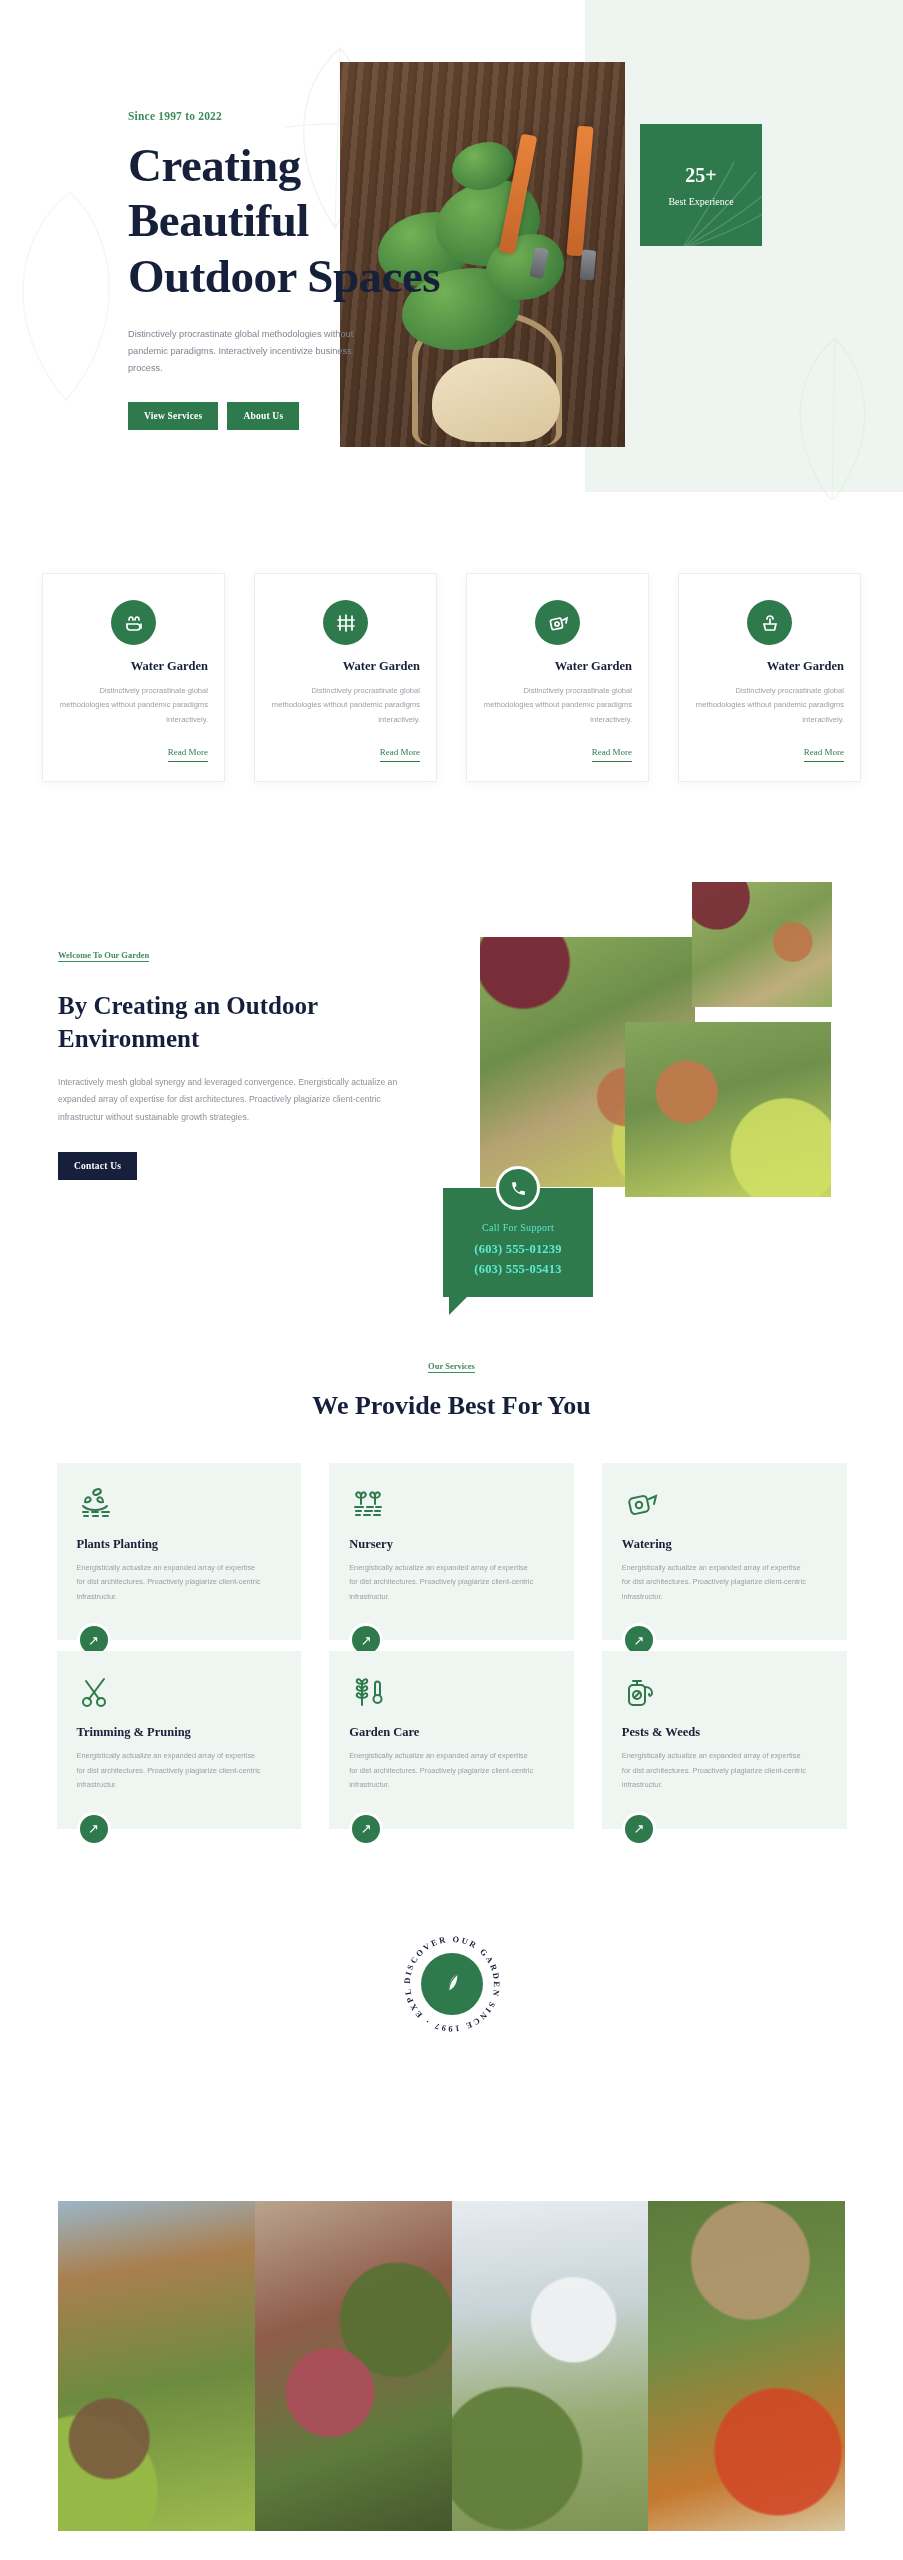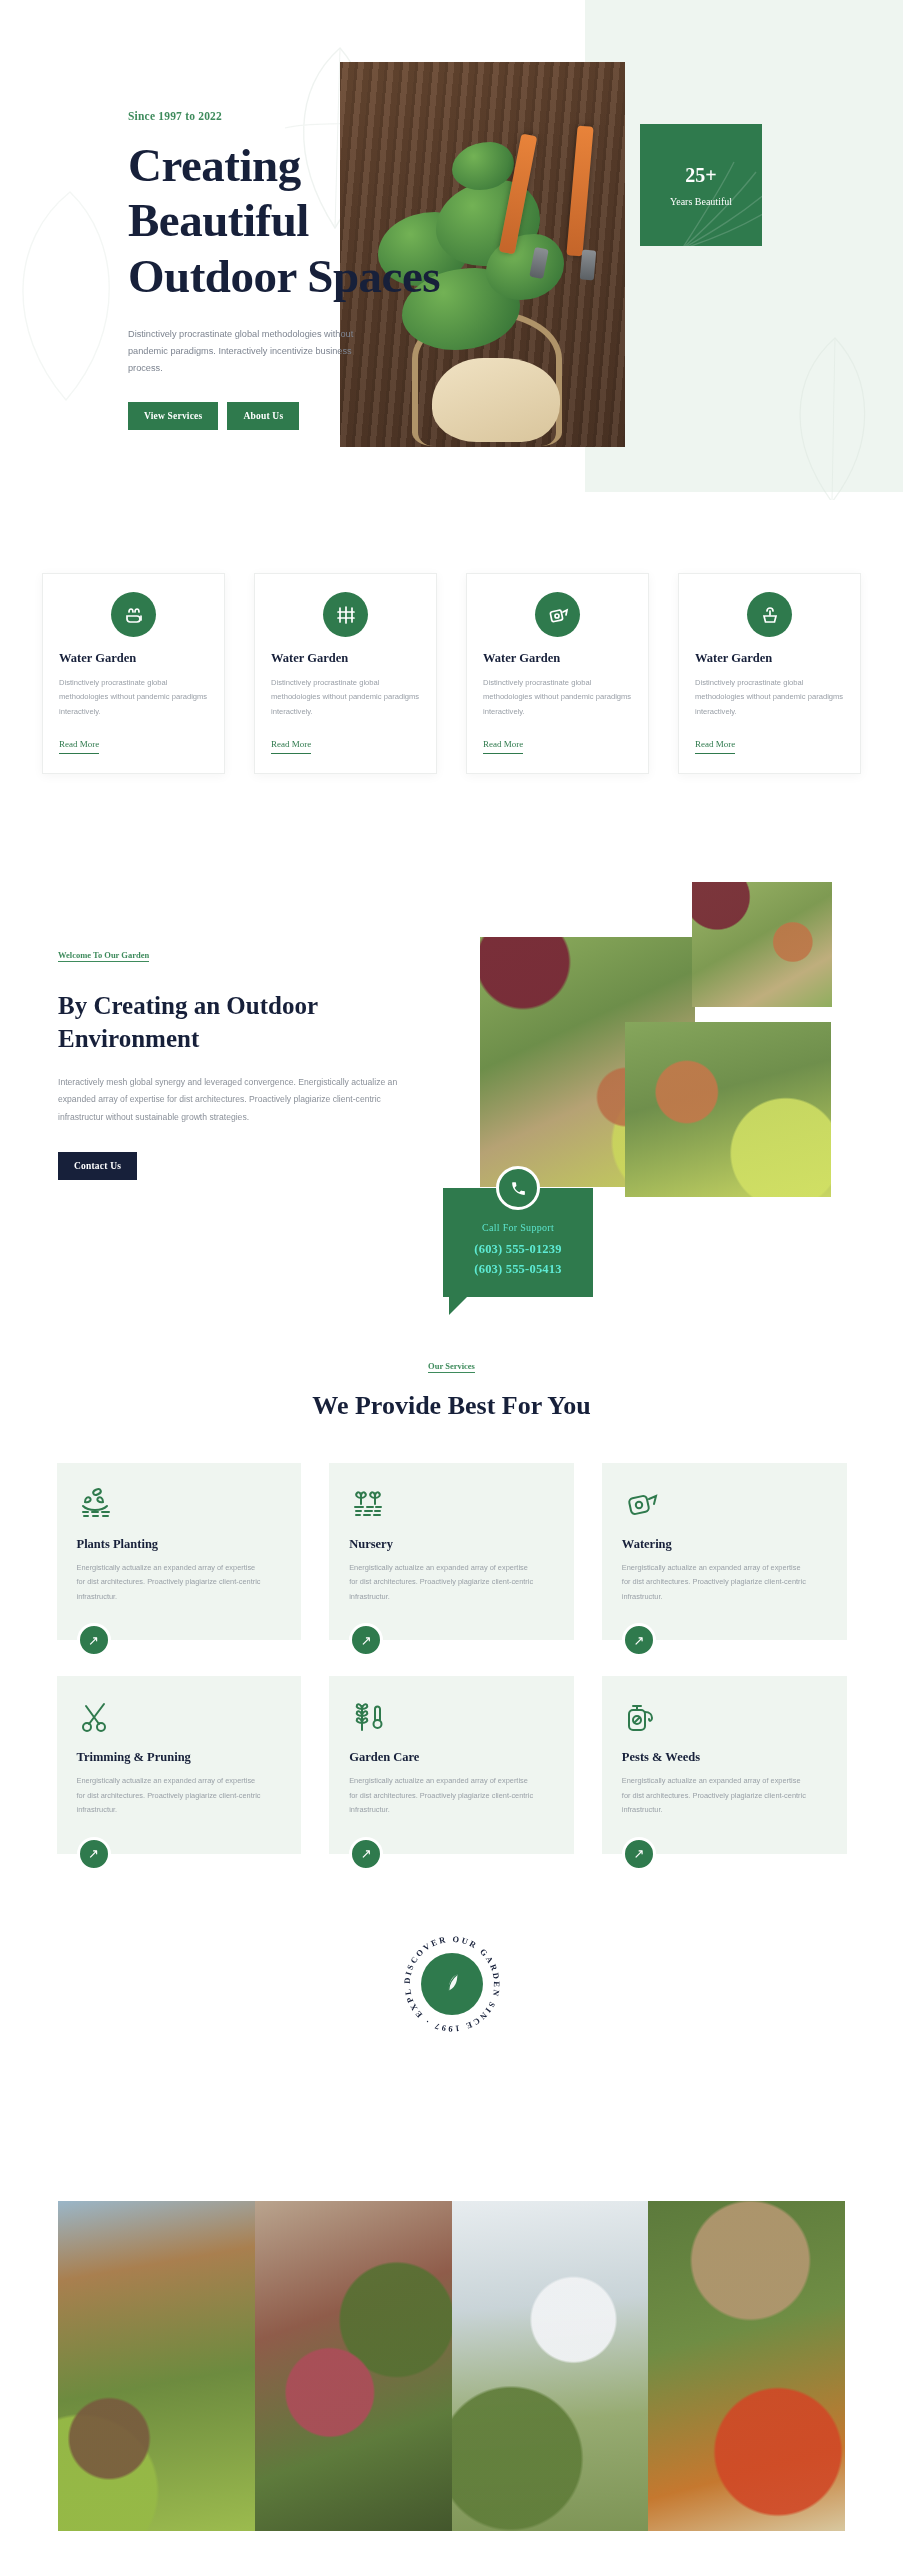--- a/index.html
+++ b/index.html
@@ -163,22 +163,22 @@
     width: 903px;
     display: flex;
     justify-content: center;
     gap: 29px;
   }
   .fcard {
     width: 183px;
     background: #fff;
     border: 1px solid #eceeed;
     box-shadow: 0 2px 10px rgba(0,0,0,.045);
-    padding: 18px 16px 22px;
-    text-align: left;
+    padding: 26px 16px 22px;
+    text-align: right;
   }
   .fcard-icon {
     width: 45px; height: 45px;
     margin: 0 auto 14px;
     border-radius: 50%;
     background: #2f7a4d;
     display: flex; align-items: center; justify-content: center;
     position: relative;
   }
   .fcard-icon::before {
@@ -331,21 +331,21 @@
     font-weight: bold;
     font-size: 26px;
     color: #17203a;
     margin-top: 18px;
   }
   .svc-grid {
     margin: 42px auto 0;
     width: 790px;
     display: grid;
     grid-template-columns: repeat(3, 1fr);
-    gap: 36px 28px;
+    gap: 11px 28px;
   }
   .svc-card {
     background: #eff5f0;
     padding: 22px 20px 36px;
     position: relative;
     min-height: 142px;
   }
   .svc-icon { height: 40px; margin-bottom: 12px; color: #2f7a4d; }
   .svc-title {
     font-family: "Liberation Serif", serif;
@@ -483,21 +483,21 @@
   <div class="exp-badge">
     <svg width="110" height="110" viewBox="0 0 110 110">
       <g fill="none" stroke="#ffffff" stroke-width="1.4">
         <path d="M10 95 C40 78 70 60 100 34"></path>
         <path d="M10 95 C44 84 76 70 104 52"></path>
         <path d="M10 95 C38 70 62 46 84 18"></path>
         <path d="M10 95 C30 64 48 36 62 8"></path>
       </g>
     </svg>
     <div class="num">25+</div>
-    <div class="lbl">Years Beautiful</div>
+    <div class="lbl">Best Experience</div>
   </div>
 </section>
 
 <section class="features">
 
   <div class="fcard">
     <div class="fcard-icon">
       <svg width="24" height="24" viewBox="0 0 24 24" fill="none" stroke="#fff" stroke-width="1.7" stroke-linecap="round">
         <path d="M7 9c0-2 1-3 2-3s2 1 2 3"></path>
           <path d="M13 9c0-2 1-3 2-3s2 1 2 3"></path>

